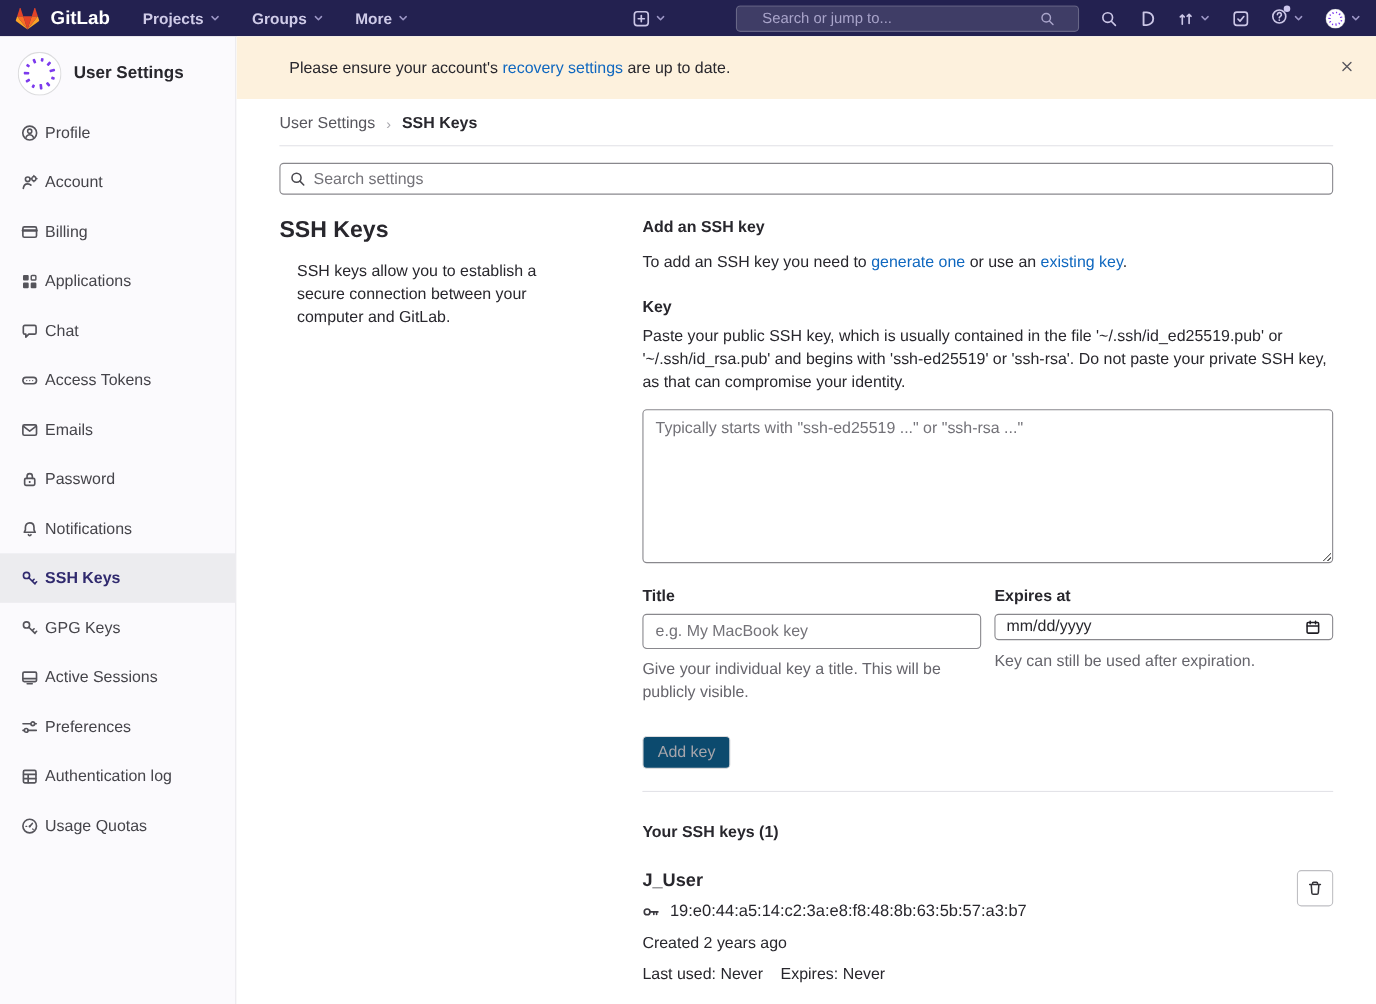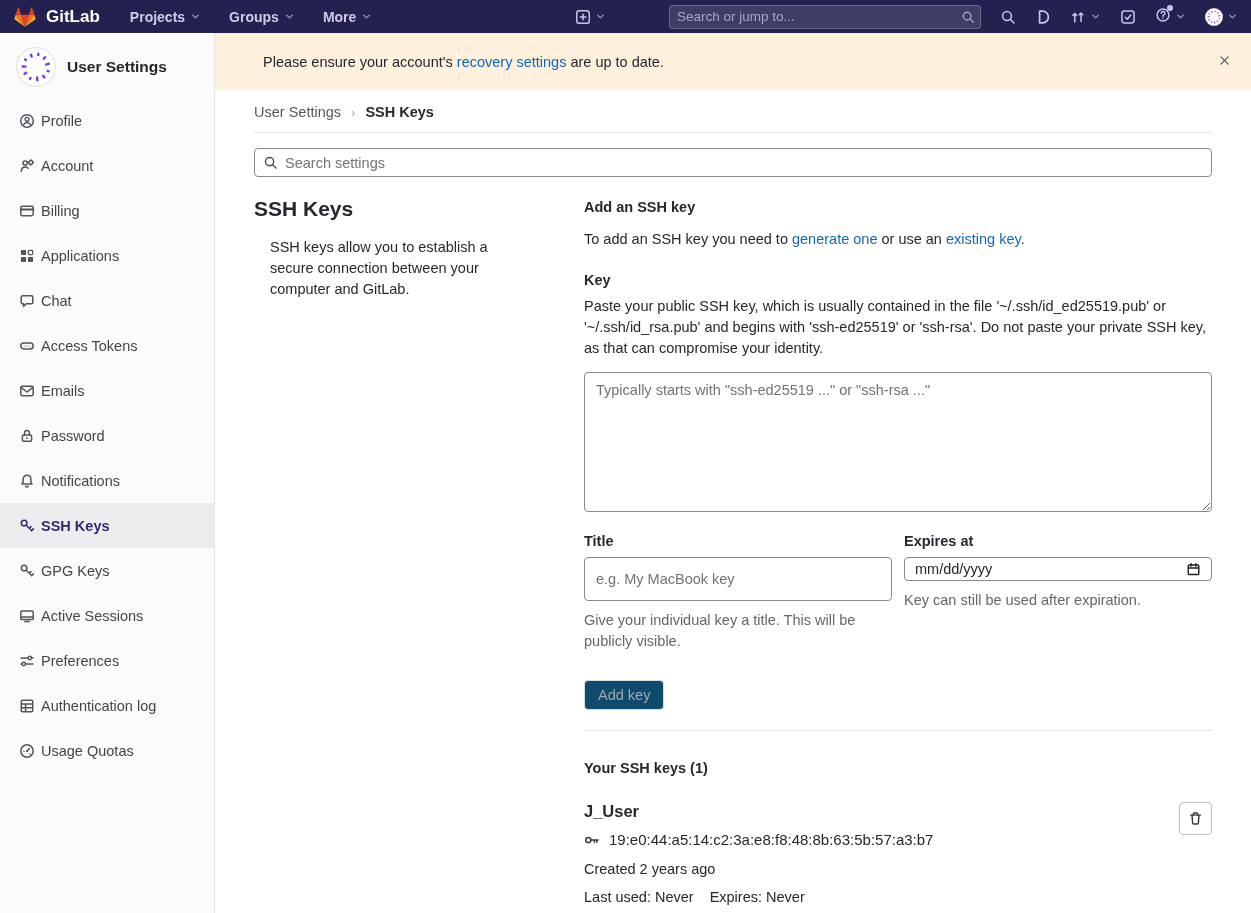--- a/index.html
+++ b/index.html
@@ -24,21 +24,21 @@
   .brand-name { color:#fff; font-size:17px; font-weight:600; }
   .nav-links { display:flex; gap:28px; }
   .nav-link { display:flex; align-items:center; gap:5px; color:#cfcbe8; font-size:14px;
               font-weight:600; text-decoration:none; cursor:pointer; }
   .nav-link .chev, .plus-group .chev, .iconbtn .chev, .user-group .chev { color:#9c96c6; }
   .nav-right { margin-left:auto; display:flex; align-items:center; gap:19px; }
   .iconbtn, .plus-group, .user-group { background:none; border:none; padding:0; margin:0;
               display:flex; align-items:center; gap:4px; color:#cbc6e6; cursor:pointer; }
   .nav-search { width:312px; height:24px; background:rgba(255,255,255,.13);
                 border:1px solid rgba(255,255,255,.22); border-radius:4px;
-                display:flex; align-items:center; padding:0 5px;margin-left:44px; }
+                display:flex; align-items:center; padding:0 21px;margin-left:44px; }
   .nav-search input { flex:1; background:transparent; border:none; outline:none;
                       color:#e7e4f6; font-size:13.5px; font-family:inherit; min-width:0; }
   .nav-search input::placeholder { color:#a9a4ca; }
   .nav-search .s-ic { color:#a9a4ca; }
   .help-wrap { position:relative; }
   .help-dot { position:absolute; top:-2px; right:-2px; width:6px; height:6px;
               border-radius:50%; background:#cdc7ee; }
   .avatar-sm { width:18px; height:18px; }
   .avatar-sm svg { width:100%; height:100%; display:block; }
 
@@ -89,21 +89,21 @@
   .intro { margin:0 0 22px; line-height:1.45; }
   a.link { color:#1068bf; text-decoration:none; cursor:pointer; }
   .field-label { font-weight:700; display:block; margin:0 0 8px; }
   .key-help { margin:0 0 13px; line-height:1.45; }
   textarea.key-input { width:100%; height:140px; border:1px solid #89888d; border-radius:4px;
                        padding:9px 11px; font-size:14.5px; font-family:inherit; color:#28272d;
                        resize:vertical; outline:none; }
   textarea.key-input::placeholder { color:#737278; }
   .form-row { display:flex; gap:12px; margin-top:18px; }
   .form-col { flex:1; min-width:0; }
-  .text-input { width:100%; height:44px; border:1px solid #89888d; border-radius:4px;
+  .text-input { width:100%; height:32px; border:1px solid #89888d; border-radius:4px;
                 padding:0 11px; font-size:14.5px; font-family:inherit; color:#28272d; outline:none; }
   .text-input::placeholder { color:#737278; }
   .date-box { height:24px; border:1px solid #89888d; border-radius:4px; display:flex;
               align-items:center; padding:0 10px; cursor:text; background:#fff; }
   .date-box .ph { color:#28272d; }
   .date-box .cal { margin-left:auto; width:15px; height:15px; color:#1f1e24; }
   .hint { margin-top:9px; line-height:1.45; color:#66656c; }
   .add-btn { margin-top:28px; padding:6px 13px; font-size:14.5px; font-family:inherit;
              background:#0c4a6e; border:1px solid #dcdcde; border-radius:4px; color:#a6a5ab; cursor:pointer; }
   .divider { border:none; border-top:1px solid #e3e3e8; margin:20px 0 0; }

